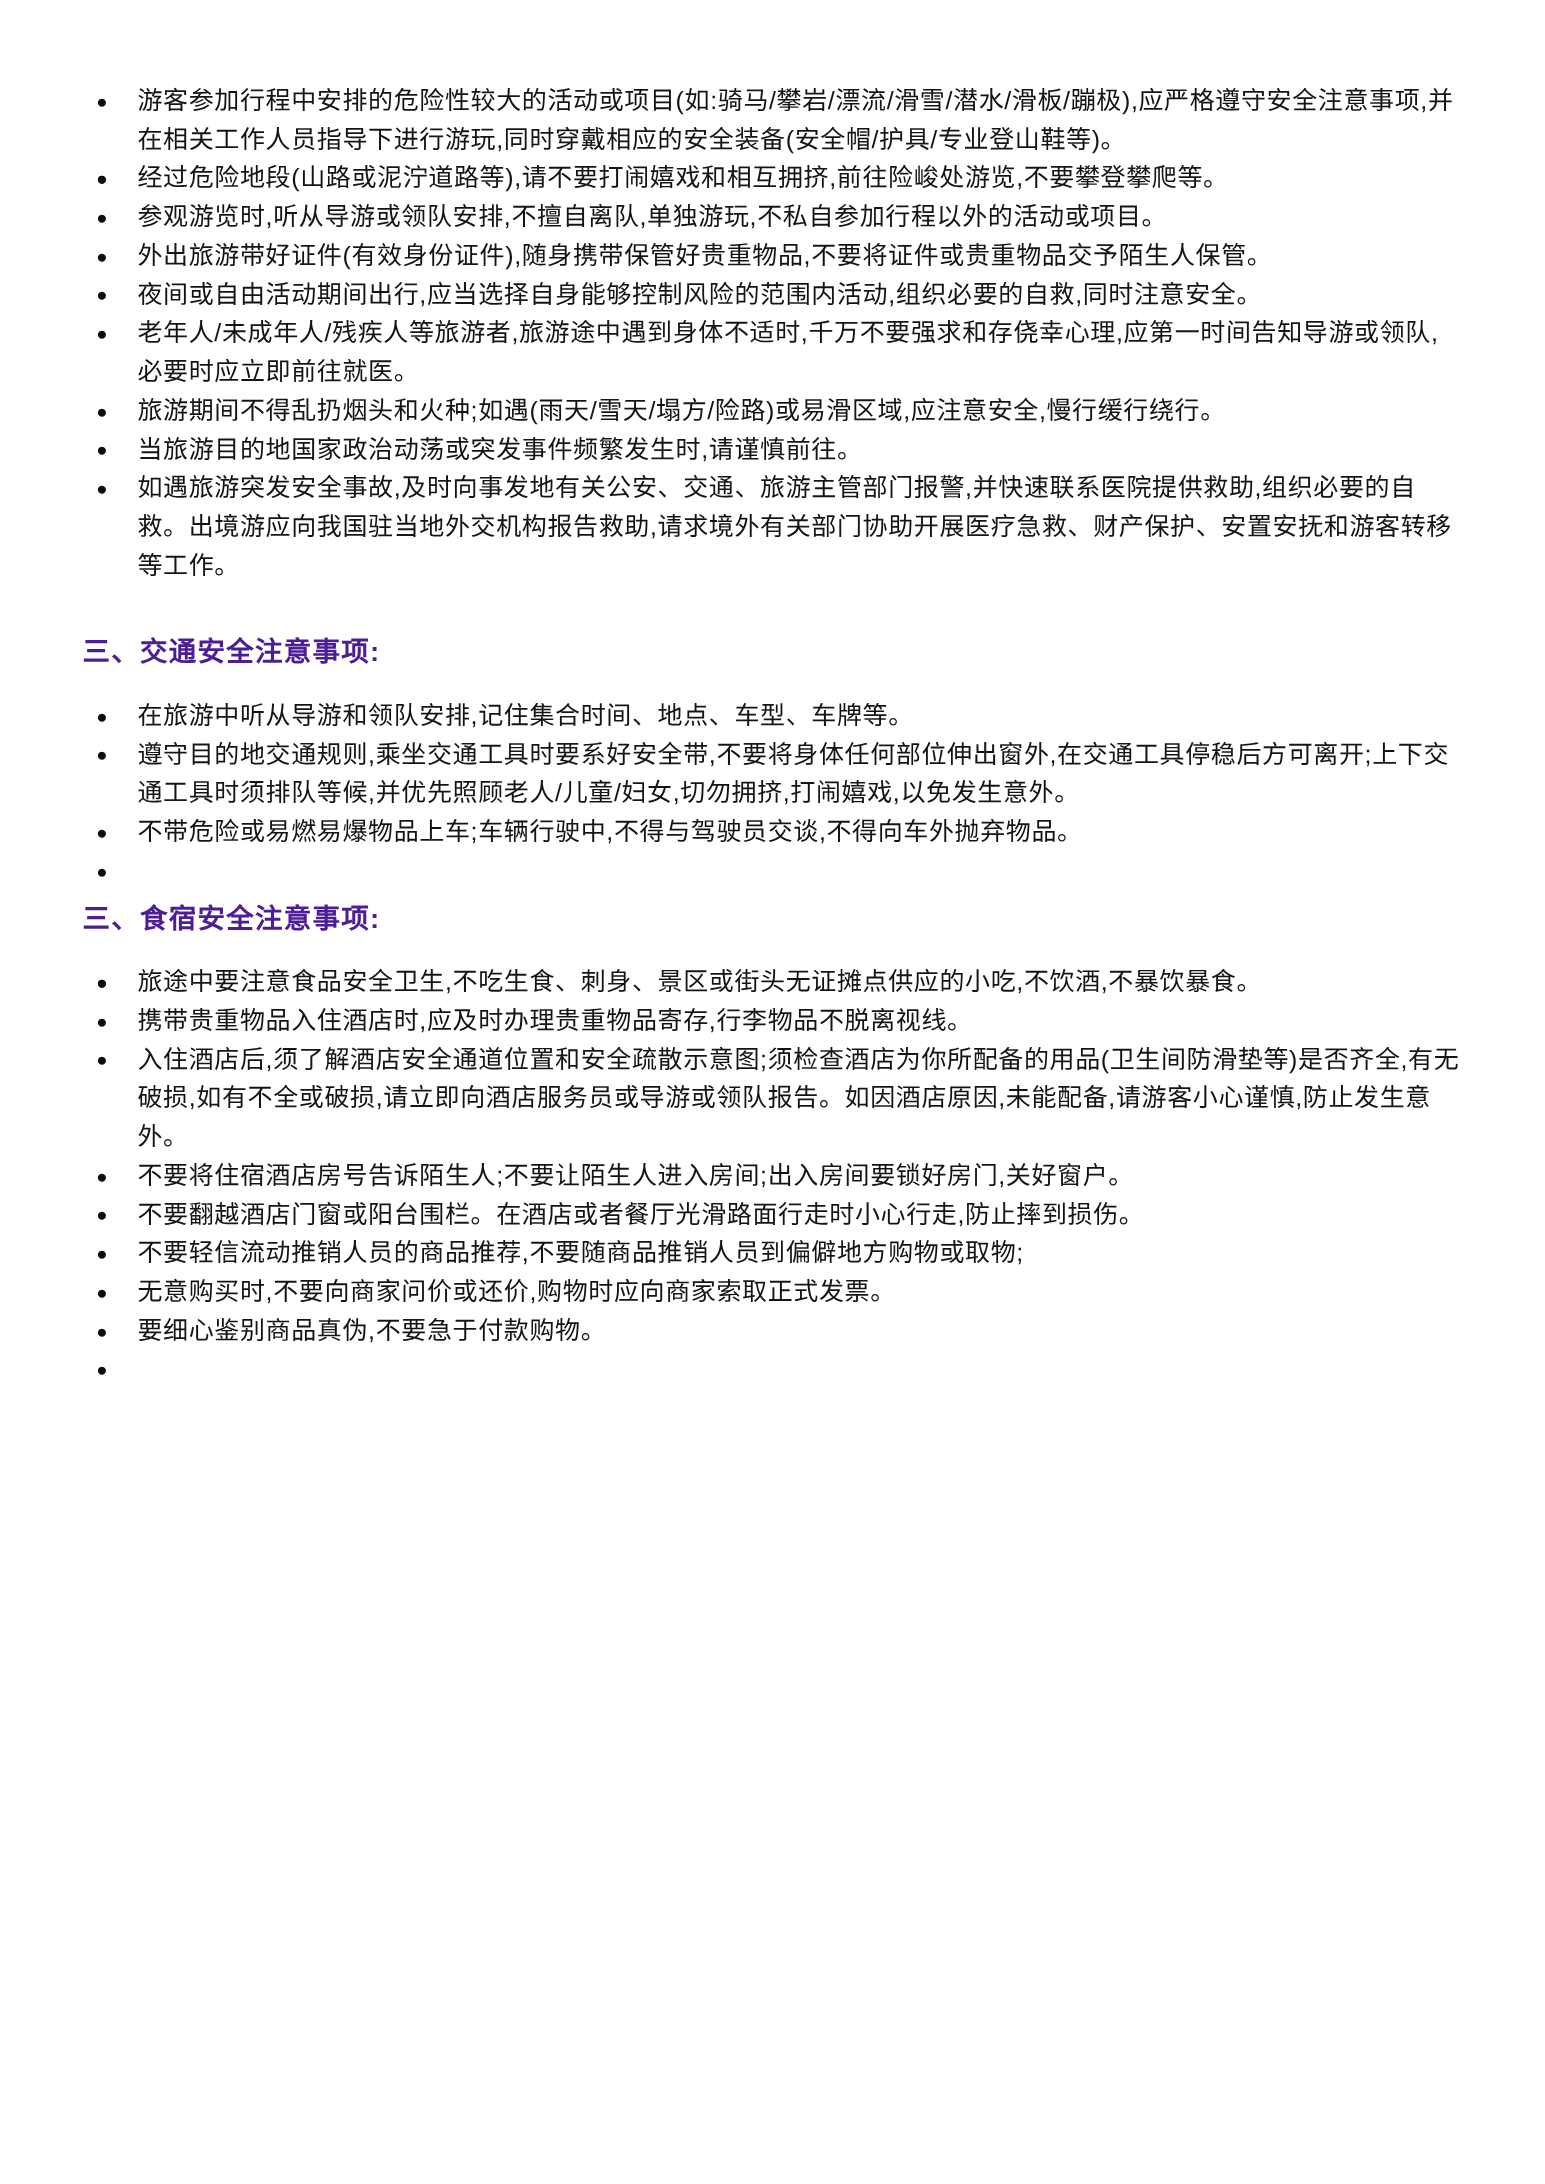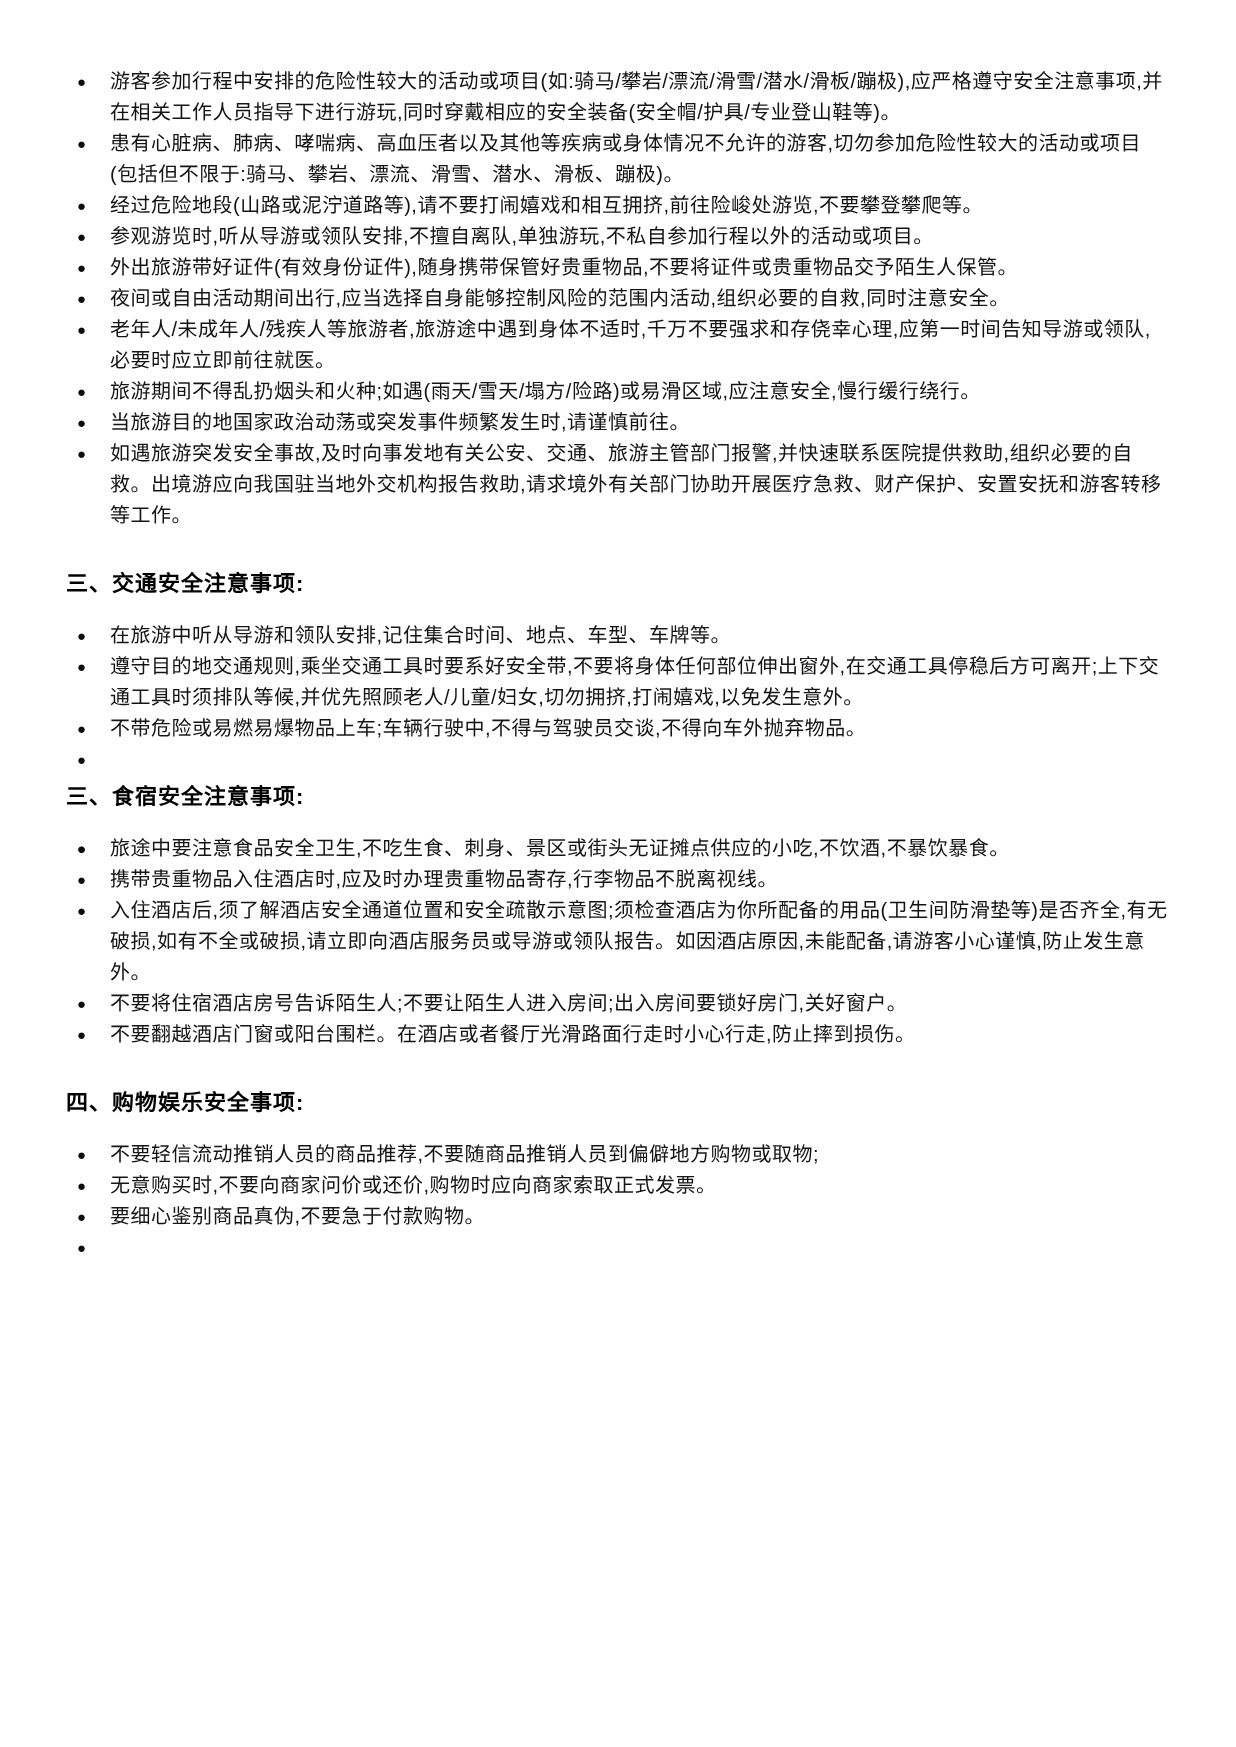--- a/index.html
+++ b/index.html
@@ -19,21 +19,21 @@
     font-size: 20px;
     line-height: 31px;
     overflow: hidden;
   }
   .section { margin: 0; }
   .section-heading {
     font-size: 22px;
     font-weight: bold;
     line-height: 26px;
     margin: 40px 0 23px 0;
-    color: #000000;
+    color: #4c1d95;
     letter-spacing: 1px;
   }
   ul.bullet-list {
     list-style: none;
     margin: 0;
     padding: 0;
   }
   ul.bullet-list > li {
     position: relative;
     padding-left: 44px;
@@ -54,21 +54,21 @@
   }
 </style>
 </head>
 <body>
 
 <div class="page">
 
   <div class="section">
     <ul class="bullet-list">
       <li><span class="bullet">●</span><span class="item-text">游客参加行程中安排的危险性较大的活动或项目(如:骑马/攀岩/漂流/滑雪/潜水/滑板/蹦极),应严格遵守安全注意事项,并在相关工作人员指导下进行游玩,同时穿戴相应的安全装备(安全帽/护具/专业登山鞋等)。</span></li>
-      <li><span class="bullet">●</span><span class="item-text">患有心脏病、肺病、哮喘病、高血压者以及其他等疾病或身体情况不允许的游客,切勿参加危险性较大的活动或项目(包括但不限于:骑马、攀岩、漂流、滑雪、潜水、滑板、蹦极)。</span></li>
+      <li><span class="bullet">●</span></li>
       <li><span class="bullet">●</span><span class="item-text">经过危险地段(山路或泥泞道路等),请不要打闹嬉戏和相互拥挤,前往险峻处游览,不要攀登攀爬等。</span></li>
       <li><span class="bullet">●</span><span class="item-text">参观游览时,听从导游或领队安排,不擅自离队,单独游玩,不私自参加行程以外的活动或项目。</span></li>
       <li><span class="bullet">●</span><span class="item-text">外出旅游带好证件(有效身份证件),随身携带保管好贵重物品,不要将证件或贵重物品交予陌生人保管。</span></li>
       <li><span class="bullet">●</span><span class="item-text">夜间或自由活动期间出行,应当选择自身能够控制风险的范围内活动,组织必要的自救,同时注意安全。</span></li>
       <li><span class="bullet">●</span><span class="item-text">老年人/未成年人/残疾人等旅游者,旅游途中遇到身体不适时,千万不要强求和存侥幸心理,应第一时间告知导游或领队,必要时应立即前往就医。</span></li>
       <li><span class="bullet">●</span><span class="item-text">旅游期间不得乱扔烟头和火种;如遇(雨天/雪天/塌方/险路)或易滑区域,应注意安全,慢行缓行绕行。</span></li>
       <li><span class="bullet">●</span><span class="item-text">当旅游目的地国家政治动荡或突发事件频繁发生时,请谨慎前往。</span></li>
       <li><span class="bullet">●</span><span class="item-text">如遇旅游突发安全事故,及时向事发地有关公安、交通、旅游主管部门报警,并快速联系医院提供救助,组织必要的自救。出境游应向我国驻当地外交机构报告救助,请求境外有关部门协助开展医疗急救、财产保护、安置安抚和游客转移等工作。</span></li>
     </ul>
   </div>
@@ -89,21 +89,20 @@
       <li><span class="bullet">●</span></li>
       <li><span class="bullet">●</span><span class="item-text">旅途中要注意食品安全卫生,不吃生食、刺身、景区或街头无证摊点供应的小吃,不饮酒,不暴饮暴食。</span></li>
       <li><span class="bullet">●</span><span class="item-text">携带贵重物品入住酒店时,应及时办理贵重物品寄存,行李物品不脱离视线。</span></li>
       <li><span class="bullet">●</span><span class="item-text">入住酒店后,须了解酒店安全通道位置和安全疏散示意图;须检查酒店为你所配备的用品(卫生间防滑垫等)是否齐全,有无破损,如有不全或破损,请立即向酒店服务员或导游或领队报告。如因酒店原因,未能配备,请游客小心谨慎,防止发生意外。</span></li>
       <li><span class="bullet">●</span><span class="item-text">不要将住宿酒店房号告诉陌生人;不要让陌生人进入房间;出入房间要锁好房门,关好窗户。</span></li>
       <li><span class="bullet">●</span><span class="item-text">不要翻越酒店门窗或阳台围栏。在酒店或者餐厅光滑路面行走时小心行走,防止摔到损伤。</span></li>
     </ul>
   </div>
 
   <div class="section">
-    <h2 class="section-heading">四、购物娱乐安全事项:</h2>
     <ul class="bullet-list">
       <li><span class="bullet">●</span><span class="item-text">不要轻信流动推销人员的商品推荐,不要随商品推销人员到偏僻地方购物或取物;</span></li>
       <li><span class="bullet">●</span><span class="item-text">无意购买时,不要向商家问价或还价,购物时应向商家索取正式发票。</span></li>
       <li><span class="bullet">●</span><span class="item-text">要细心鉴别商品真伪,不要急于付款购物。</span></li>
       <li><span class="bullet">●</span></li>
     </ul>
   </div>
 
 </div>
 

